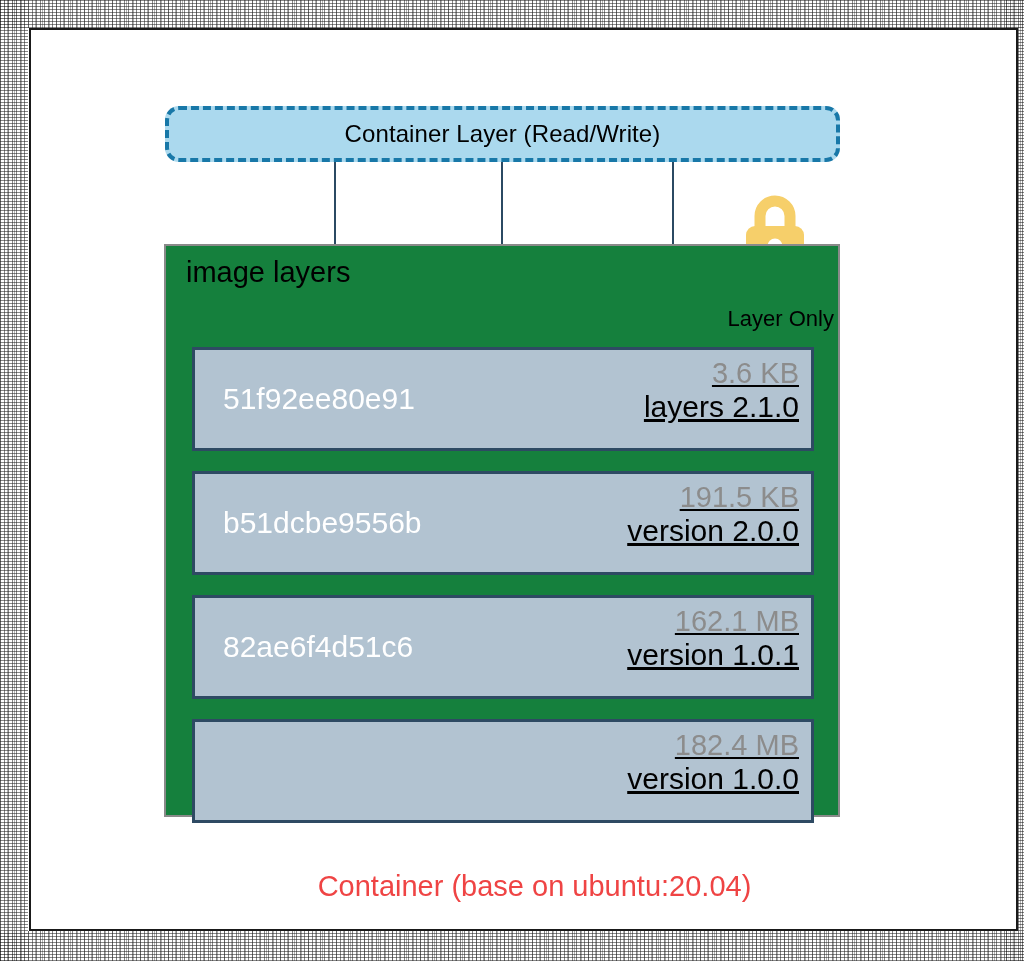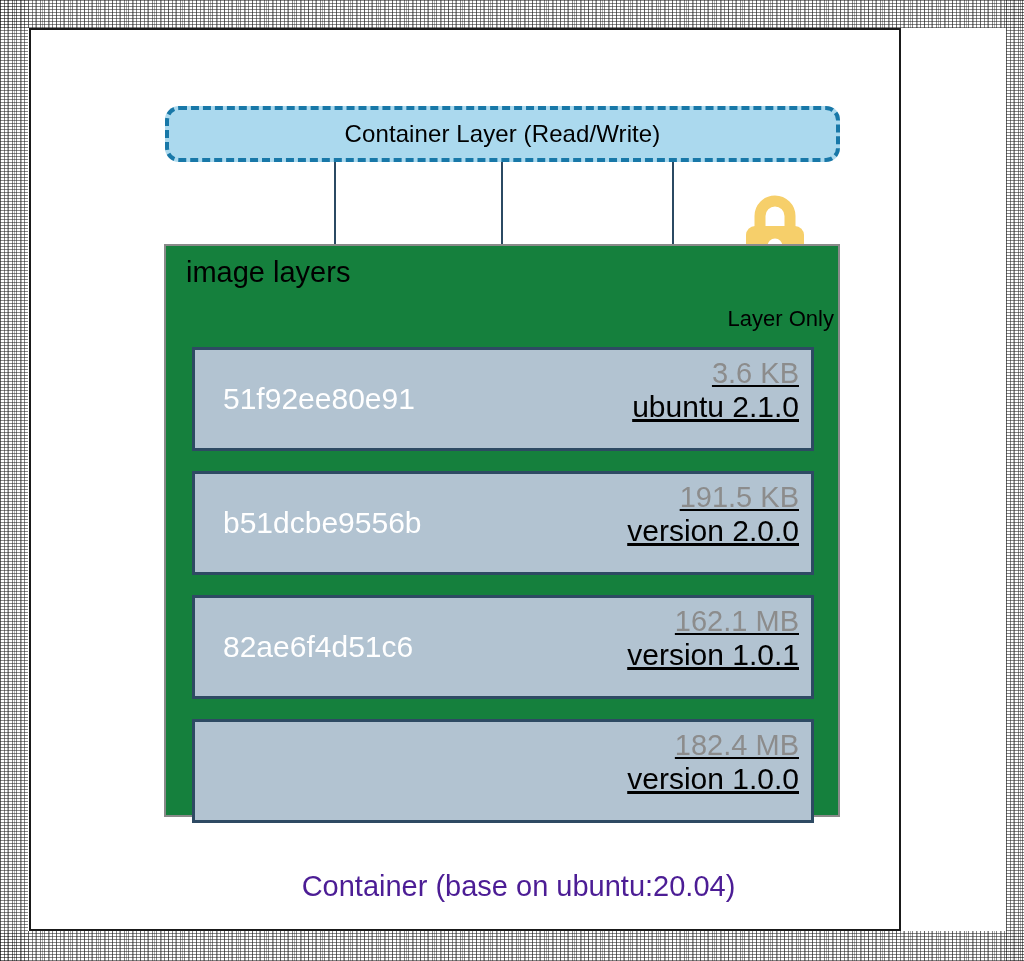--- a/index.html
+++ b/index.html
@@ -33,21 +33,21 @@
   .noise-top    { left:0;   top:0;    width:1024px; height:28px; }
   .noise-bottom { left:0;   top:931px;width:1024px; height:30px; }
   .noise-left   { left:0;   top:0;    width:28px;   height:961px; }
   .noise-right  { left:1006px; top:0; width:18px;   height:961px; }
 
   
   #canvas {
     position: absolute;
     left: 29px;
     top: 28px;
-    width: 872px;
+    width: 989px;
     height: 903px;
     background: #ffffff;
     border: 2px solid #1a1a1a;
     box-sizing: border-box;
   }
 
   
   #container-layer {
     position: absolute;
     left: 134px;
@@ -170,26 +170,26 @@
   .layer-version {
     font-size: 30px;
     color: #000000;
     display: block;
     margin-top: 2px;
   }
 
   
   #bottom-caption {
     position: absolute;
-    left: 0;
+    left: 16px;
     top: 840px;
     width: 975px;
     text-align: center;
     font-size: 29px;
-    color: #4c1d95;
+    color: #ef4444;
   }
 </style>
 </head>
 <body>
 
 <div id="page">
 
   <div class="noise-frame noise-top"></div>
   <div class="noise-frame noise-bottom"></div>
   <div class="noise-frame noise-left"></div>
@@ -219,21 +219,21 @@
       <div id="panel-title">image layers</div>
 
       <div id="read-only-label">Layer Only</div>
 
       <div class="layer-list">
 
         <div class="layer-row">
           <span class="layer-hash">51f92ee80e91</span>
           <span class="layer-meta">
             <span class="layer-size">3.6 KB</span>
-            <span class="layer-version">ubuntu 2.1.0</span>
+            <span class="layer-version">layers 2.1.0</span>
           </span>
         </div>
 
         <div class="layer-row">
           <span class="layer-hash">b51dcbe9556b</span>
           <span class="layer-meta">
             <span class="layer-size">191.5 KB</span>
             <span class="layer-version">version 2.0.0</span>
           </span>
         </div>

